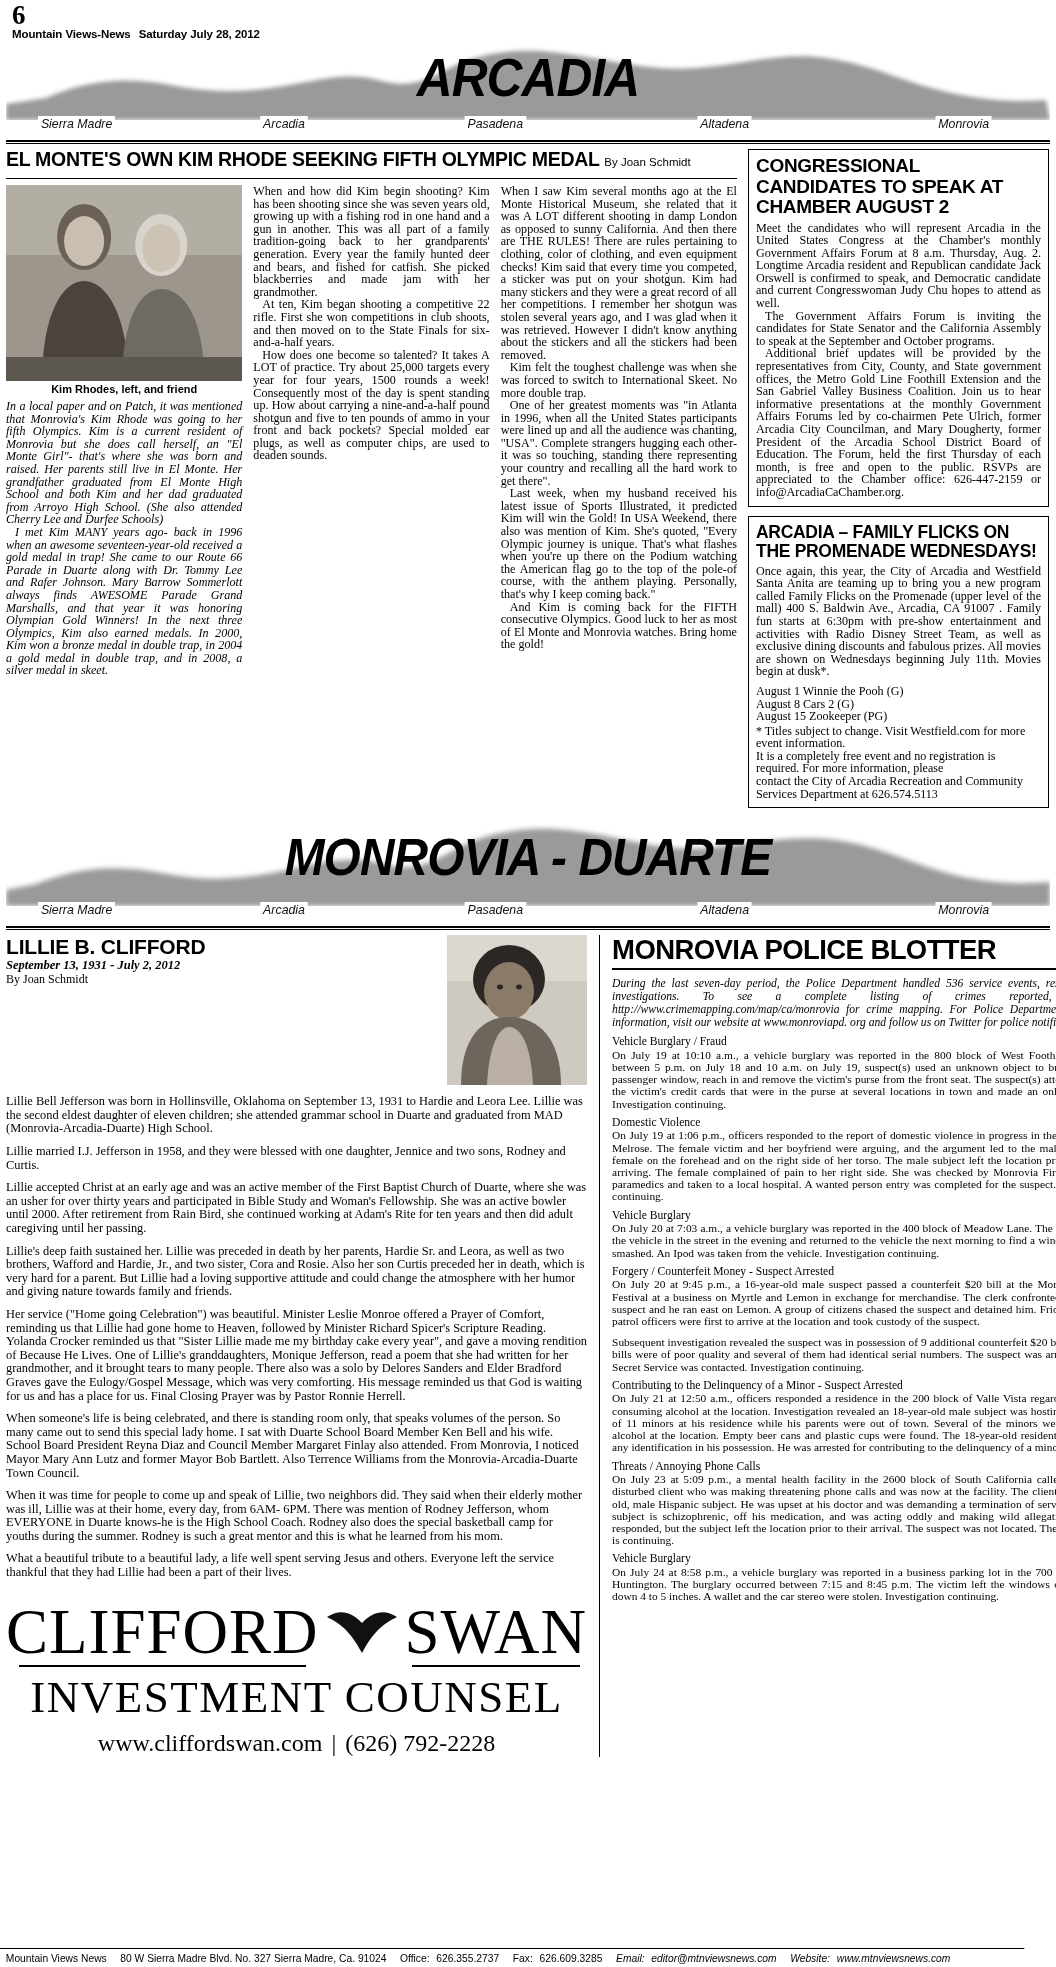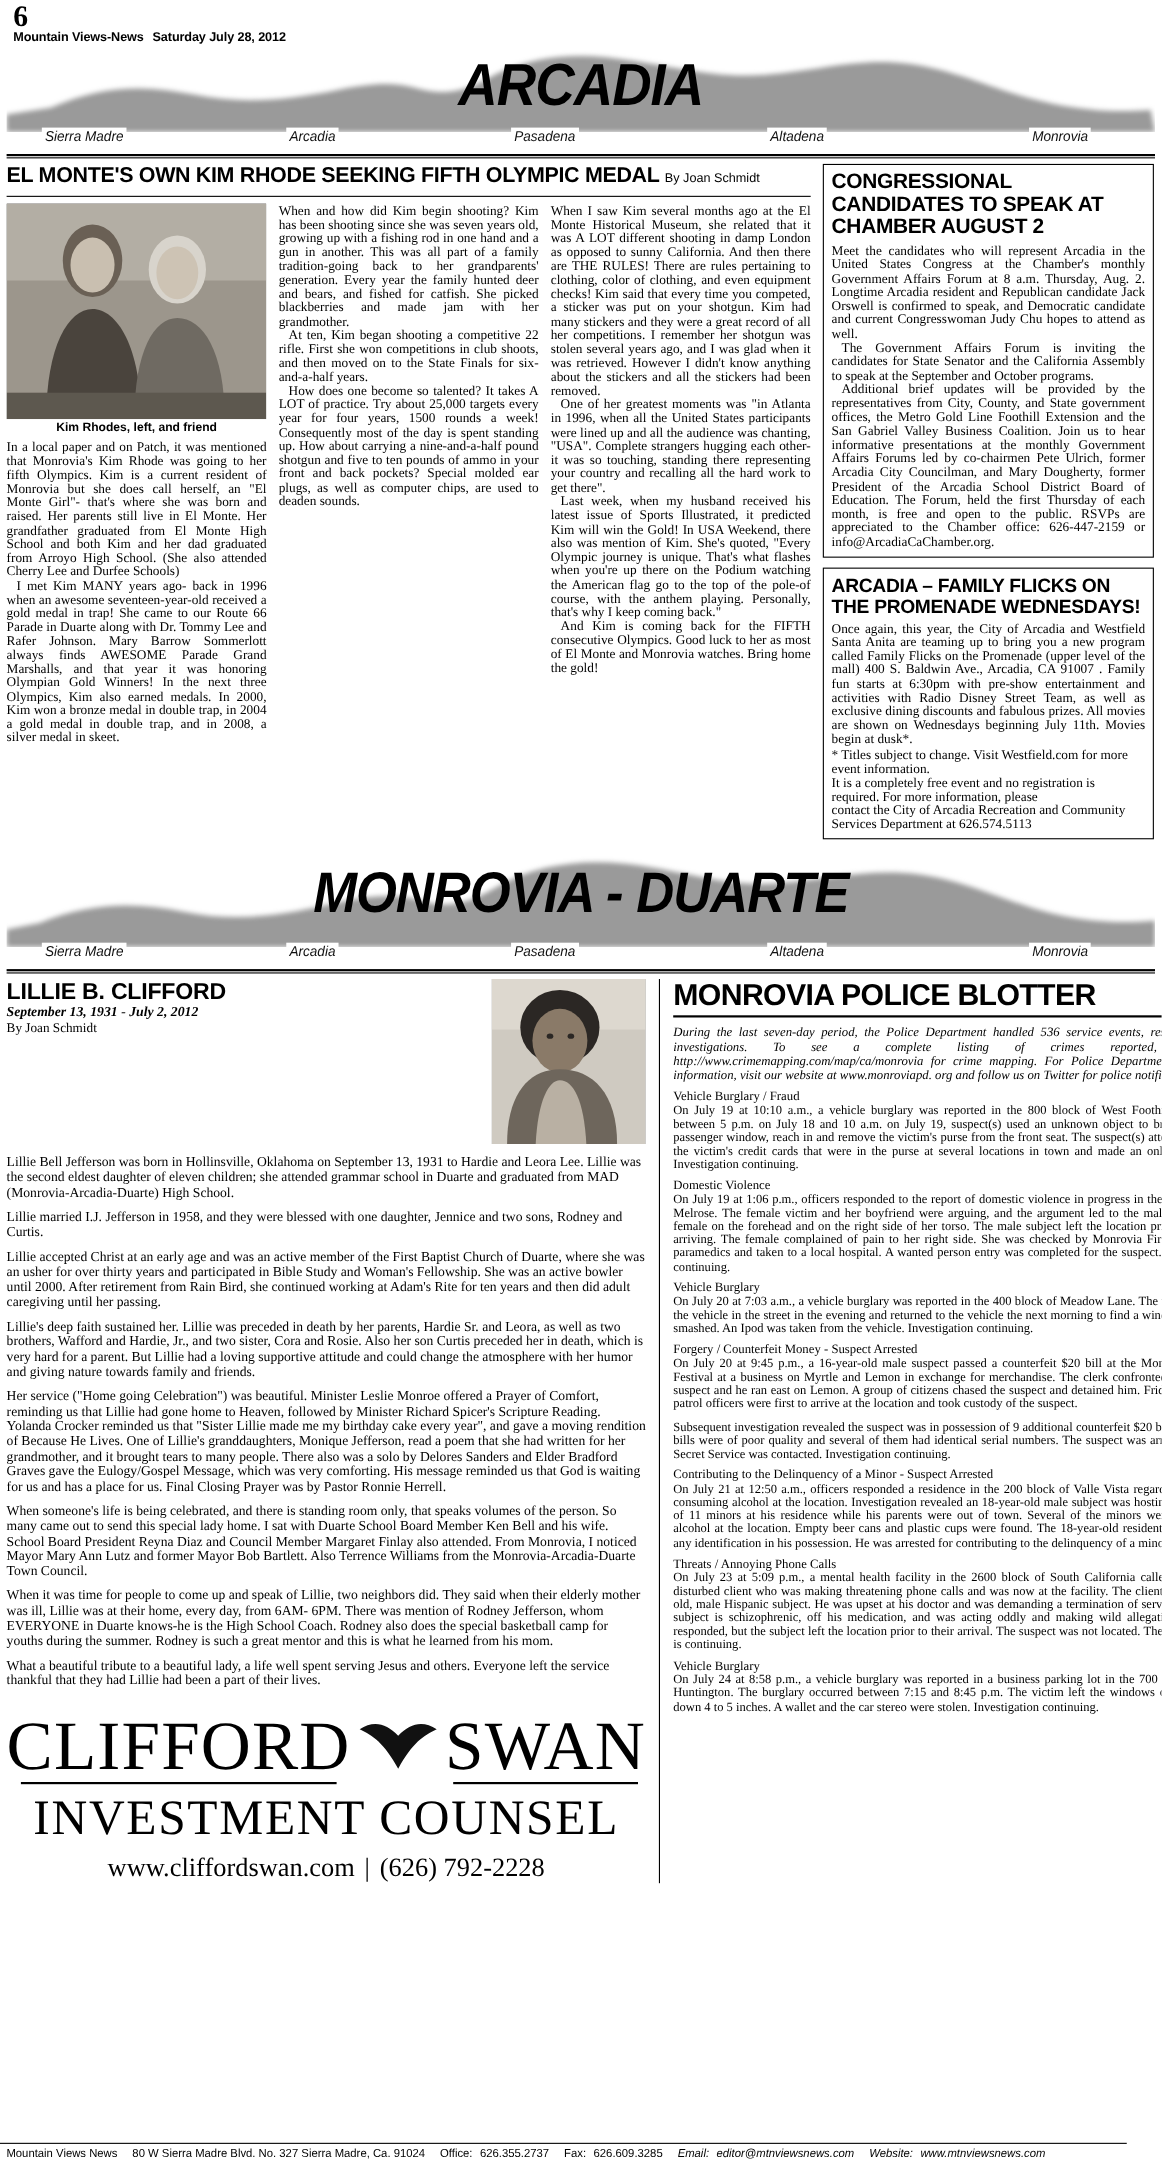--- a/index.html
+++ b/index.html
@@ -231,37 +231,38 @@
               <ellipse cx="78" cy="52" rx="27" ry="33" fill="#6a6055"></ellipse>
               <ellipse cx="78" cy="56" rx="20" ry="25" fill="#c9bfb0"></ellipse>
               <path d="M36 196 C36 130 56 96 78 96 C100 96 122 130 122 196 Z" fill="#4a443d"></path>
               <ellipse cx="155" cy="60" rx="26" ry="31" fill="#d8d4cc"></ellipse>
               <ellipse cx="155" cy="63" rx="19" ry="24" fill="#cdc3b4"></ellipse>
               <path d="M116 196 C116 134 134 104 155 104 C178 104 198 134 198 196 Z" fill="#6f6a62"></path>
               <rect x="0" y="172" width="236" height="24" fill="#5d584f"></rect>
             </svg>
           </div>
           <div class="cap">Kim Rhodes, left,  and friend</div>
-          <div class="body-text" style="margin-top:5px;">
+          <div class="body-text" style="margin-top:5px;font-style:italic;">
             <p class="noind">In a local paper and on Patch, it was mentioned that Monrovia's Kim Rhode was going to her fifth Olympics. Kim is a current resident of Monrovia but she does call herself, an "El Monte Girl"- that's where she was born and raised. Her parents still live in El Monte. Her grandfather graduated from El Monte High School and both Kim and her dad graduated from Arroyo High School. (She also attended Cherry Lee and Durfee Schools)</p>
             <p>I met Kim MANY years ago- back in 1996 when an awesome seventeen-year-old received a gold medal in trap! She came to our Route 66 Parade in Duarte along with Dr. Tommy Lee and Rafer Johnson. Mary Barrow Sommerlott always finds AWESOME Parade Grand Marshalls, and that year it was honoring Olympian Gold Winners! In the next three Olympics, Kim also earned medals. In 2000, Kim won a bronze medal in double trap, in 2004 a gold medal in double trap, and in 2008, a silver medal in skeet.</p>
           </div>
         </div>
 
         <div class="col">
           <div class="body-text">
             <p class="noind">When and how did Kim begin shooting? Kim has been shooting since she was seven years old, growing up with a fishing rod in one hand and a gun in another. This was all part of a family tradition-going back to her grandparents' generation. Every year the family hunted deer and bears, and fished for catfish. She picked blackberries and made jam with her grandmother.</p>
             <p>At ten, Kim began shooting a competitive 22 rifle. First she won competitions in club shoots, and then moved on to the State Finals for six-and-a-half years.</p>
             <p>How does one become so talented? It takes A LOT of practice. Try about 25,000 targets every year for four years, 1500 rounds a week! Consequently most of the day is spent standing up. How about carrying a nine-and-a-half pound shotgun and five to ten pounds of ammo in your front and back pockets? Special molded ear plugs, as well as computer chips, are used to deaden sounds.</p>
           </div>
         </div>
 
         <div class="col">
           <div class="body-text">
             <p class="noind">When I saw Kim several months ago at the El Monte Historical Museum, she related that it was A LOT different shooting in damp London as opposed to sunny California. And then there are THE RULES! There are rules pertaining to clothing, color of clothing, and even equipment checks! Kim said that every time you competed, a sticker was put on your shotgun. Kim had many stickers and they were a great record of all her competitions. I remember her shotgun was stolen several years ago, and I was glad when it was retrieved. However I didn't know anything about the stickers and all the stickers had been removed.</p>
+            <p>Kim felt the toughest challenge was when she was forced to switch to International Skeet. No more double trap.</p>
             <p>One of her greatest moments was "in Atlanta in 1996, when all the United States participants were lined up and all the audience was chanting, "USA". Complete strangers hugging each other-it was so touching, standing there representing your country and recalling all the hard work to get there".</p>
             <p>Last week, when my husband received his latest issue of Sports Illustrated, it predicted Kim will win the Gold! In USA Weekend, there also was mention of Kim. She's quoted, "Every Olympic journey is unique. That's what flashes when you're up there on the Podium watching the American flag go to the top of the pole-of course, with the anthem playing. Personally, that's why I keep coming back."</p>
             <p>And Kim is coming back for the FIFTH consecutive Olympics. Good luck to her as most of El Monte and Monrovia watches. Bring home the gold!</p>
           </div>
         </div>
       </div>
     </div>
 
     <div style="flex:0 0 301px;">
 
@@ -271,20 +272,25 @@
           <p class="noind">Meet the candidates who will represent Arcadia in the United States Congress at the Chamber's monthly Government Affairs Forum at 8 a.m. Thursday, Aug. 2. Longtime Arcadia resident and Republican candidate Jack Orswell is confirmed to speak, and Democratic candidate and current Congresswoman Judy Chu hopes to attend as well.</p>
           <p>The Government Affairs Forum is inviting the candidates for State Senator and the California Assembly to speak at the September and October programs.</p>
           <p>Additional brief updates will be provided by the representatives from City, County, and State government offices, the Metro Gold Line Foothill Extension and the San Gabriel Valley Business Coalition.  Join us to hear informative presentations at the monthly Government Affairs Forums led by co-chairmen Pete Ulrich, former Arcadia City Councilman, and Mary Dougherty, former President of the Arcadia School District Board of Education.  The Forum, held the first Thursday of each month, is free and open to the public. RSVPs are appreciated to the Chamber office: 626-447-2159 or info@ArcadiaCaChamber.org.</p>
         </div>
       </div>
 
       <div class="boxed" style="margin-top:9px;">
         <div class="boxed-title sm">ARCADIA – FAMILY FLICKS ON THE PROMENADE WEDNESDAYS!</div>
         <div class="body-text" style="text-align:justify;">
           <p class="noind">Once again, this year, the City of Arcadia and Westfield Santa Anita are teaming up to bring you a new program called Family Flicks on the Promenade (upper level of the mall) 400 S. Baldwin Ave., Arcadia, CA 91007 . Family fun starts at 6:30pm with pre-show entertainment and activities with Radio Disney Street Team, as well as exclusive dining discounts and fabulous prizes. All movies are shown on Wednesdays beginning July 11th. Movies begin at dusk*.</p>
+        </div>
+        <div class="body-text" style="text-align:left;margin-top:7px;">
+          <p class="noind">August 1 Winnie the Pooh (G)</p>
+          <p class="noind">August 8 Cars 2 (G)</p>
+          <p class="noind">August 15 Zookeeper (PG)</p>
         </div>
         <div class="body-text" style="text-align:left;margin-top:2px;">
           <p class="noind">* Titles subject to change. Visit Westfield.com for more event information.</p>
           <p class="noind">It is a completely free event and no registration is required. For more information, please</p>
           <p class="noind">contact the City of Arcadia Recreation and Community Services Department at 626.574.5113</p>
         </div>
       </div>
 
     </div>
   </div>

